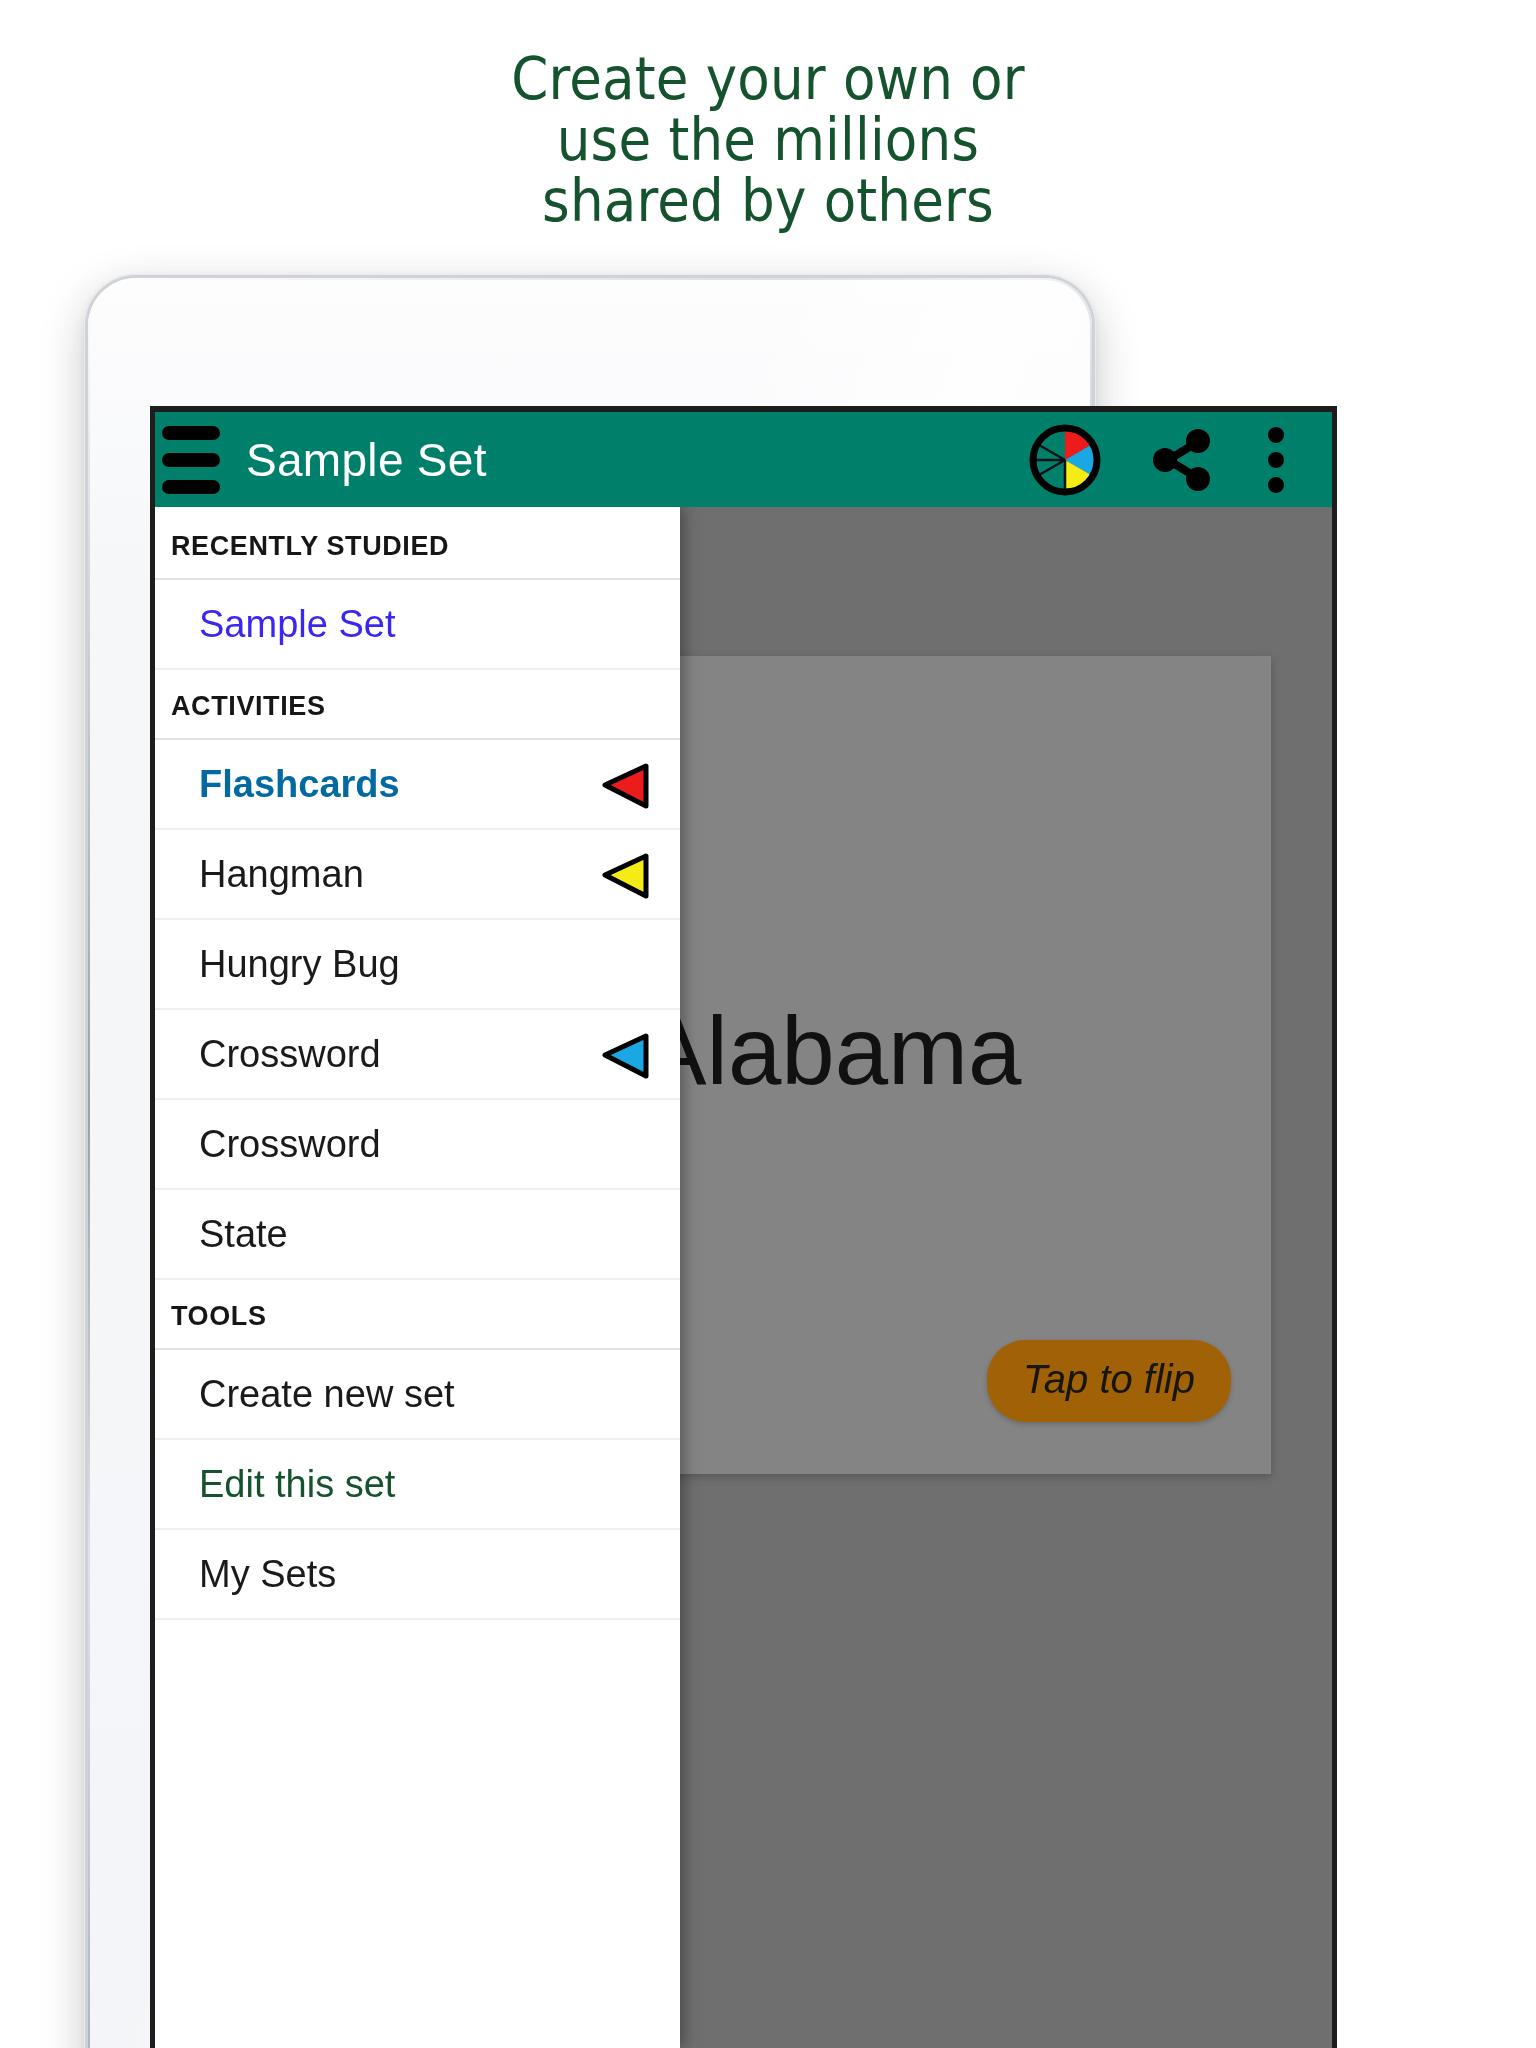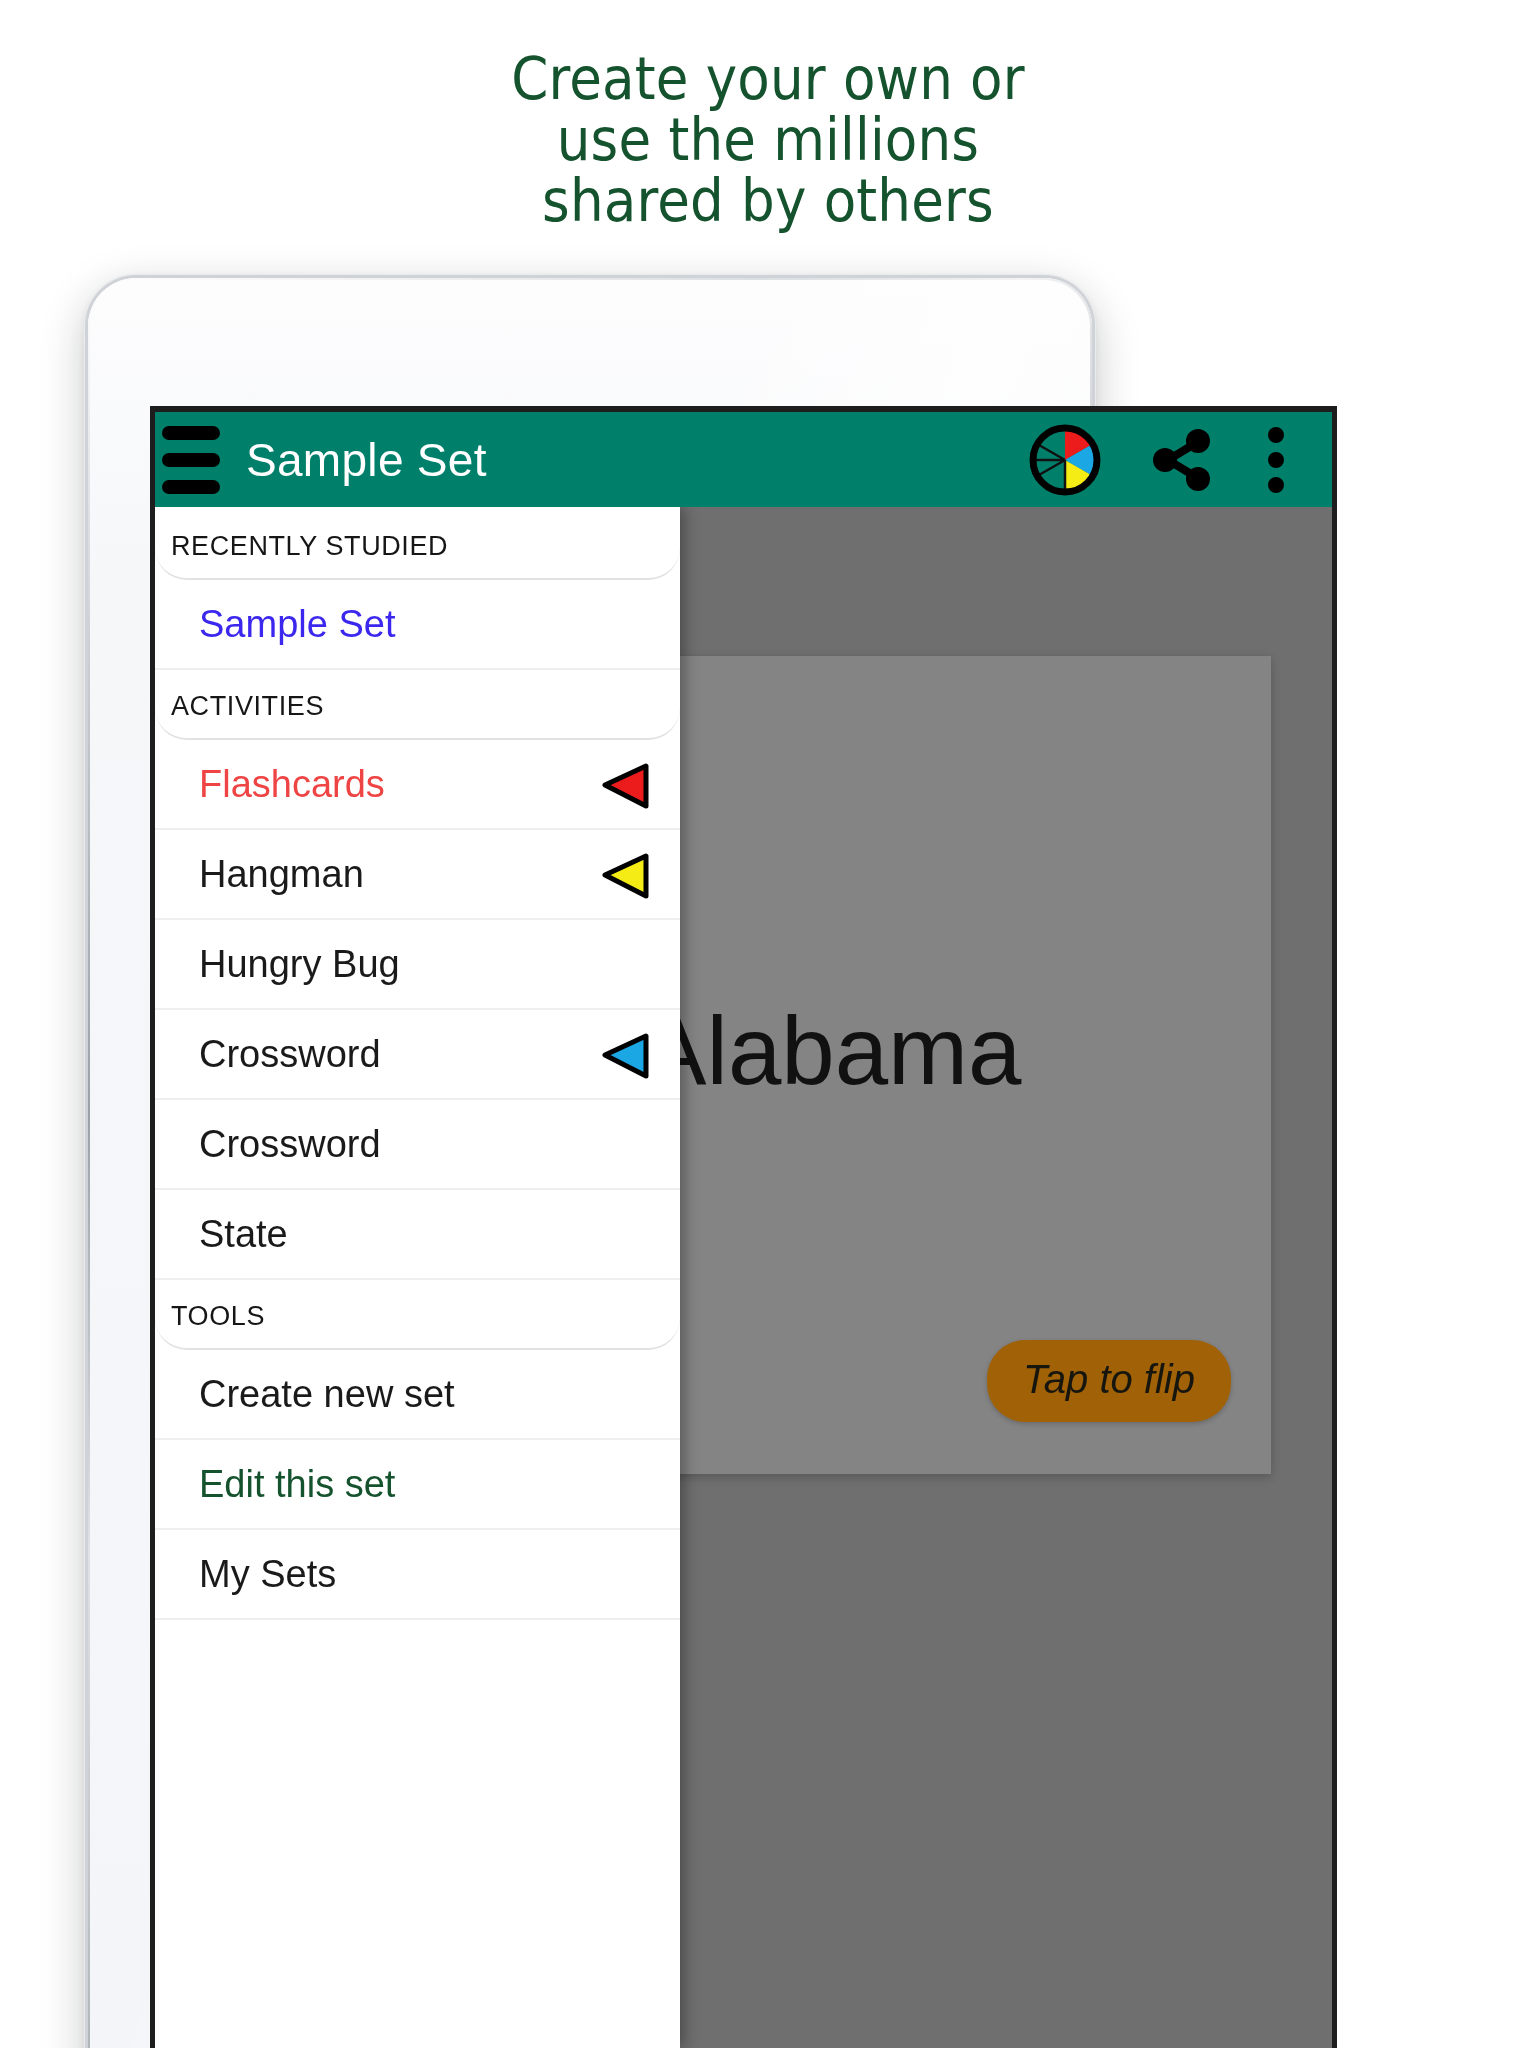--- a/index.html
+++ b/index.html
@@ -204,43 +204,42 @@
     position: absolute;
     left: 0; top: 95px;
     width: 525px;
     bottom: 0;
     background: #ffffff;
     overflow: hidden;
     box-shadow: 4px 0 14px rgba(0,0,0,0.35);
   }
   .drawer-head {
     font-size: 27px;
-    font-weight: normal;
+    font-weight: bold;
     color: #161616;
     letter-spacing: 0.6px;
     padding: 21px 0 16px 16px;
     border-bottom: 2px solid #e2e2e2;
-    border-radius: 32px;
   }
   .drawer-head.first { padding-top: 24px; }
   .drawer-item {
     height: 90px;
     display: flex;
     align-items: center;
     padding-left: 44px;
     padding-right: 20px;
     font-size: 38px;
     color: #1a1a1a;
     border-bottom: 2px solid #efefef;
     cursor: pointer;
     box-sizing: border-box;
   }
   .drawer-item .lbl { flex: 1; white-space: nowrap; }
   .drawer-item.accent-blue .lbl { color: #3b27ee; }
-  .drawer-item.accent-teal .lbl { color: #ef4444; }
+  .drawer-item.accent-teal .lbl { color: #0369a1; font-weight: bold; }
   .drawer-item.disabled .lbl { color: #14532d; }
   .wedge { width: 52px; height: 52px; flex: 0 0 52px; margin-right: 8px; }
 </style>
 </head>
 <body>
 
 <div class="headline">
   <div>Create your own or</div>
   <div>use the millions</div>
   <div>shared by others</div>

